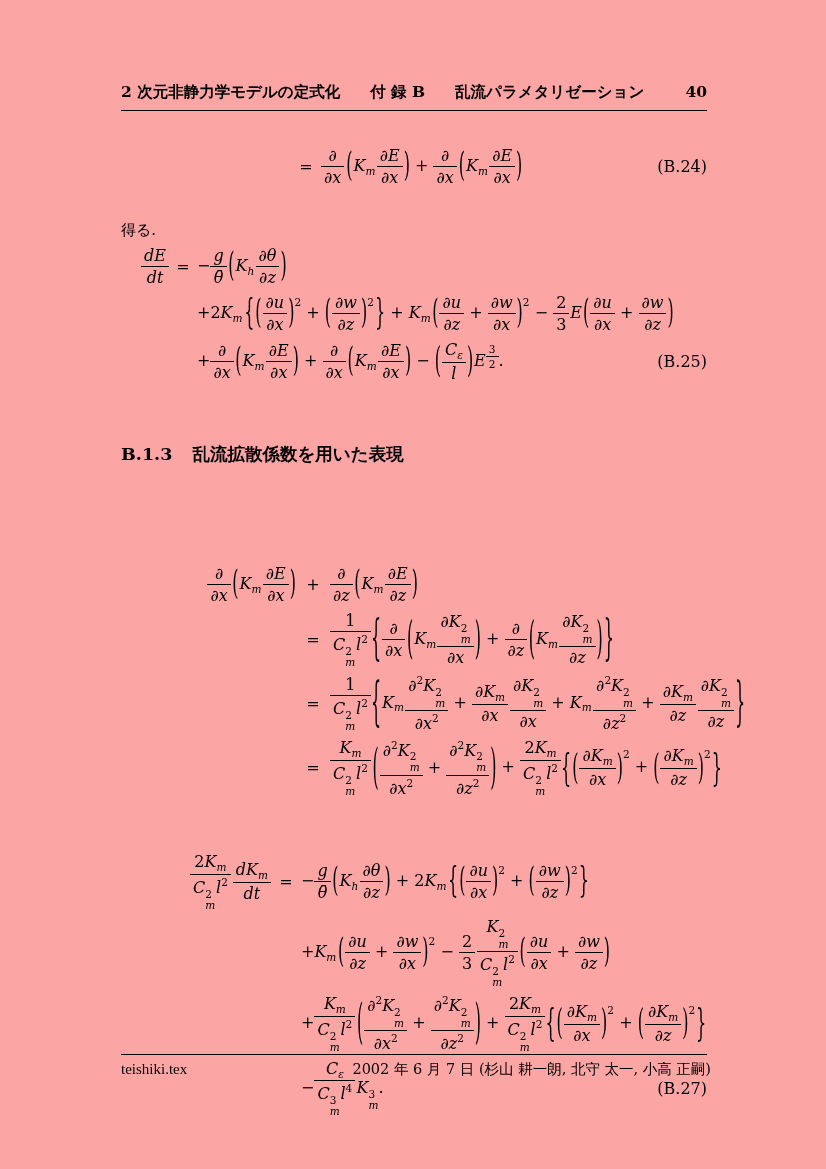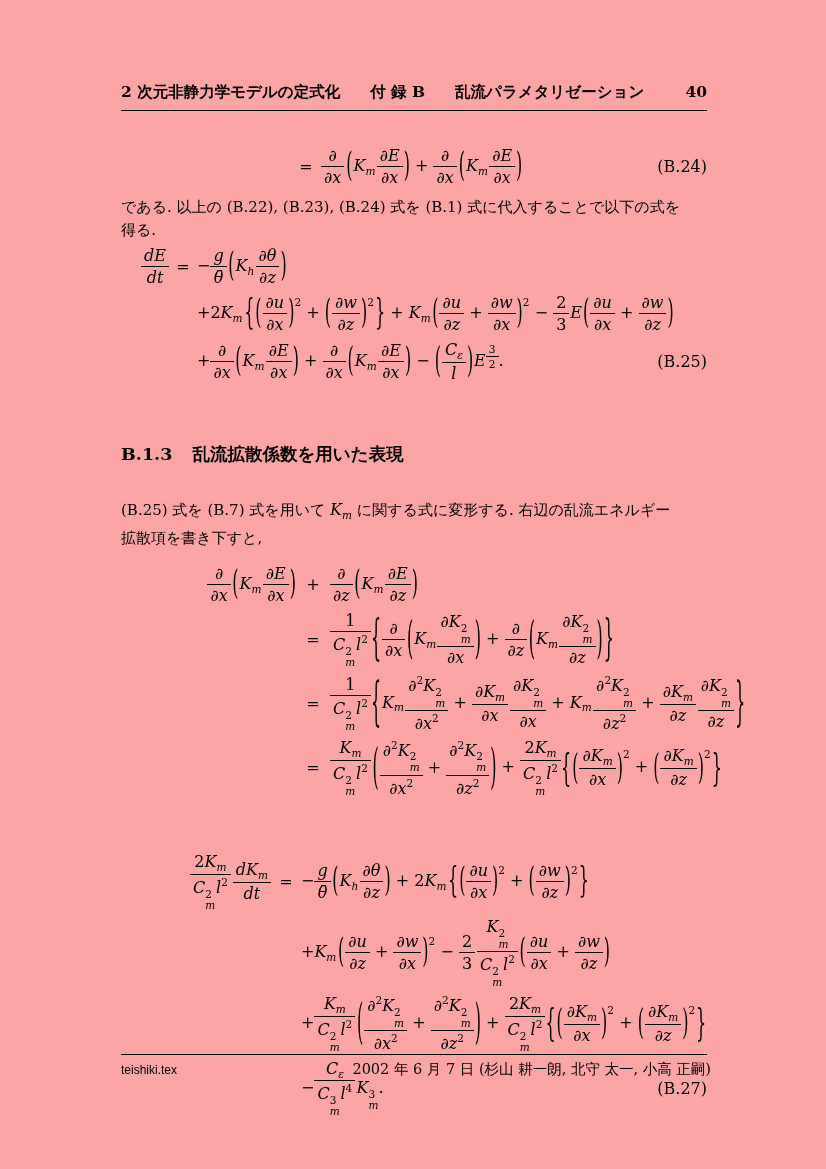--- a/index.html
+++ b/index.html
@@ -17,21 +17,21 @@
   
   .para{left:121px;width:600px;font-size:15px;line-height:23px;margin:0;}
 
   
   .sec{left:121px;font-weight:bold;font-size:17.5px;}
   .sec-title{margin-left:14px;}
 
   
   .footer-rule{top:1054px;left:121px;width:586px;border-top:1.5px solid #000;height:0;}
   .footer{top:1060px;left:121px;width:590px;display:flex;justify-content:space-between;align-items:baseline;font-size:14.5px;}
-  .f-left{font-family:Liberation Sans, sans-serif;font-size:12px;}
+  .f-left{font-family:Liberation Serif, serif;font-size:15px;}
 
   
   .math{font-size:16px;white-space:pre;}
   .mi{font-style:italic;}
   .mo{font-style:normal;}
   .mrow{display:inline-block;white-space:pre;}
   .frac{display:inline-block;vertical-align:middle;text-align:center;}
   .frac>.num{display:block;padding:0 3px 1px 3px;border-bottom:1px solid #000;}
   .frac>.den{display:block;padding:1px 3px 0 3px;}
   .grp{display:inline-block;vertical-align:middle;white-space:nowrap;}
@@ -66,21 +66,21 @@
   <div class="abs eqblock" style="top:140px;">
       <div class="eqrow">
         <div class="c-lhs math" style="width: 170px;"></div>
         <div class="c-rel math" style="width: 30px;"><span class="mo">=</span></div>
         <div class="c-rhs math"><span class="mrow"><span class="frac"><span class="num"><span class="mi">∂</span></span><span class="den"><span class="mi">∂x</span></span></span><span class="sp" style="width: 0.12em;"></span><span class="grp"><span class="fence" style="transform: scaleY(2.08475);">(</span><span class="inner"><span class="mi">K</span><span class="msub"><span class="mi">m</span></span><span class="sp" style="width: 0.08em;"></span><span class="frac"><span class="num"><span class="mi">∂E</span></span><span class="den"><span class="mi">∂x</span></span></span></span><span class="fence" style="transform: scaleY(2.08475);">)</span></span><span class="mo"> + </span><span class="frac"><span class="num"><span class="mi">∂</span></span><span class="den"><span class="mi">∂x</span></span></span><span class="sp" style="width: 0.12em;"></span><span class="grp"><span class="fence" style="transform: scaleY(2.08475);">(</span><span class="inner"><span class="mi">K</span><span class="msub"><span class="mi">m</span></span><span class="sp" style="width: 0.08em;"></span><span class="frac"><span class="num"><span class="mi">∂E</span></span><span class="den"><span class="mi">∂x</span></span></span></span><span class="fence" style="transform: scaleY(2.08475);">)</span></span></span></div>
         <div class="c-num math"><span class="mo">(B.24)</span></div>
       </div>
     </div>
 
   <p class="abs para" style="top:196px;">
-    <span>である. 以上の (B.22), (B.23), (B.24) 式を (B.1) 式に代入することで以下の式を</span><br>
+    <br>
     <span>得る.</span>
   </p>
 
   <div class="abs eqblock" style="top:240px;">
       <div class="eqrow">
         <div class="c-lhs math" style="width: 48px;"><span class="frac"><span class="num"><span class="mi">dE</span></span><span class="den"><span class="mi">dt</span></span></span></div>
         <div class="c-rel math" style="width: 28px;"><span class="mo">=</span></div>
         <div class="c-rhs math"><span class="mrow"><span class="mo">−</span><span class="frac"><span class="num"><span class="mi">g</span></span><span class="den"><span class="mi">θ̄</span></span></span><span class="sp" style="width: 0.1em;"></span><span class="grp"><span class="fence" style="transform: scaleY(2.08475);">(</span><span class="inner"><span class="mi">K</span><span class="msub"><span class="mi">h</span></span><span class="sp" style="width: 0.08em;"></span><span class="frac"><span class="num"><span class="mi">∂θ</span></span><span class="den"><span class="mi">∂z</span></span></span></span><span class="fence" style="transform: scaleY(2.08475);">)</span></span></span></div>
         <div class="c-num math"></div>
       </div>
@@ -96,24 +96,20 @@
         <div class="c-rhs math"><span class="mrow"><span class="mo">+</span><span class="frac"><span class="num"><span class="mi">∂</span></span><span class="den"><span class="mi">∂x</span></span></span><span class="sp" style="width: 0.1em;"></span><span class="grp"><span class="fence" style="transform: scaleY(2.08475);">(</span><span class="inner"><span class="mi">K</span><span class="msub"><span class="mi">m</span></span><span class="sp" style="width: 0.08em;"></span><span class="frac"><span class="num"><span class="mi">∂E</span></span><span class="den"><span class="mi">∂x</span></span></span></span><span class="fence" style="transform: scaleY(2.08475);">)</span></span><span class="mo"> + </span><span class="frac"><span class="num"><span class="mi">∂</span></span><span class="den"><span class="mi">∂x</span></span></span><span class="sp" style="width: 0.1em;"></span><span class="grp"><span class="fence" style="transform: scaleY(2.08475);">(</span><span class="inner"><span class="mi">K</span><span class="msub"><span class="mi">m</span></span><span class="sp" style="width: 0.08em;"></span><span class="frac"><span class="num"><span class="mi">∂E</span></span><span class="den"><span class="mi">∂x</span></span></span></span><span class="fence" style="transform: scaleY(2.08475);">)</span></span><span class="mo"> − </span><span class="grp"><span class="fence" style="transform: scaleY(2.18644);">(</span><span class="inner"><span class="frac"><span class="num"><span class="mi">C</span><span class="msub"><span class="mi">ε</span></span></span><span class="den"><span class="mi">l</span></span></span></span><span class="fence" style="transform: scaleY(2.18644);">)</span></span><span class="sp" style="width: 0.06em;"></span><span class="mi">E</span><span class="msup"><span class="frac"><span class="num"><span class="mo">3</span></span><span class="den"><span class="mo">2</span></span></span></span><span class="mo">.</span></span></div>
         <div class="c-num math"><span class="mo">(B.25)</span></div>
       </div>
     </div>
 
   <div class="abs sec" style="top:442px;">
     <span class="sec-num">B.1.3</span>
     <span class="sec-title">乱流拡散係数を用いた表現</span>
   </div>
 
-  <p class="abs para" style="top:498px;">
-    <span>(B.25) 式を (B.7) 式を用いて </span><span class="math"><span class="mi">K</span><span class="msub"><span class="mi">m</span></span></span><span> に関する式に変形する. 右辺の乱流エネルギー</span><br>
-    <span>拡散項を書き下すと,</span>
-  </p>
 
   <div class="abs eqblock" style="top:558px;">
       <div class="eqrow">
         <div class="c-lhs math" style="width: 175px;"><span class="frac"><span class="num"><span class="mi">∂</span></span><span class="den"><span class="mi">∂x</span></span></span><span class="sp" style="width: 0.1em;"></span><span class="grp"><span class="fence" style="transform: scaleY(2.08475);">(</span><span class="inner"><span class="mi">K</span><span class="msub"><span class="mi">m</span></span><span class="sp" style="width: 0.08em;"></span><span class="frac"><span class="num"><span class="mi">∂E</span></span><span class="den"><span class="mi">∂x</span></span></span></span><span class="fence" style="transform: scaleY(2.08475);">)</span></span></div>
         <div class="c-rel math" style="width: 34px;"><span class="mo">+</span></div>
         <div class="c-rhs math"><span class="mrow"><span class="frac"><span class="num"><span class="mi">∂</span></span><span class="den"><span class="mi">∂z</span></span></span><span class="sp" style="width: 0.1em;"></span><span class="grp"><span class="fence" style="transform: scaleY(2.08475);">(</span><span class="inner"><span class="mi">K</span><span class="msub"><span class="mi">m</span></span><span class="sp" style="width: 0.08em;"></span><span class="frac"><span class="num"><span class="mi">∂E</span></span><span class="den"><span class="mi">∂z</span></span></span></span><span class="fence" style="transform: scaleY(2.08475);">)</span></span></span></div>
         <div class="c-num math"></div>
       </div>
       <div class="eqrow">
         <div class="c-lhs math" style="width: 175px;"></div>

